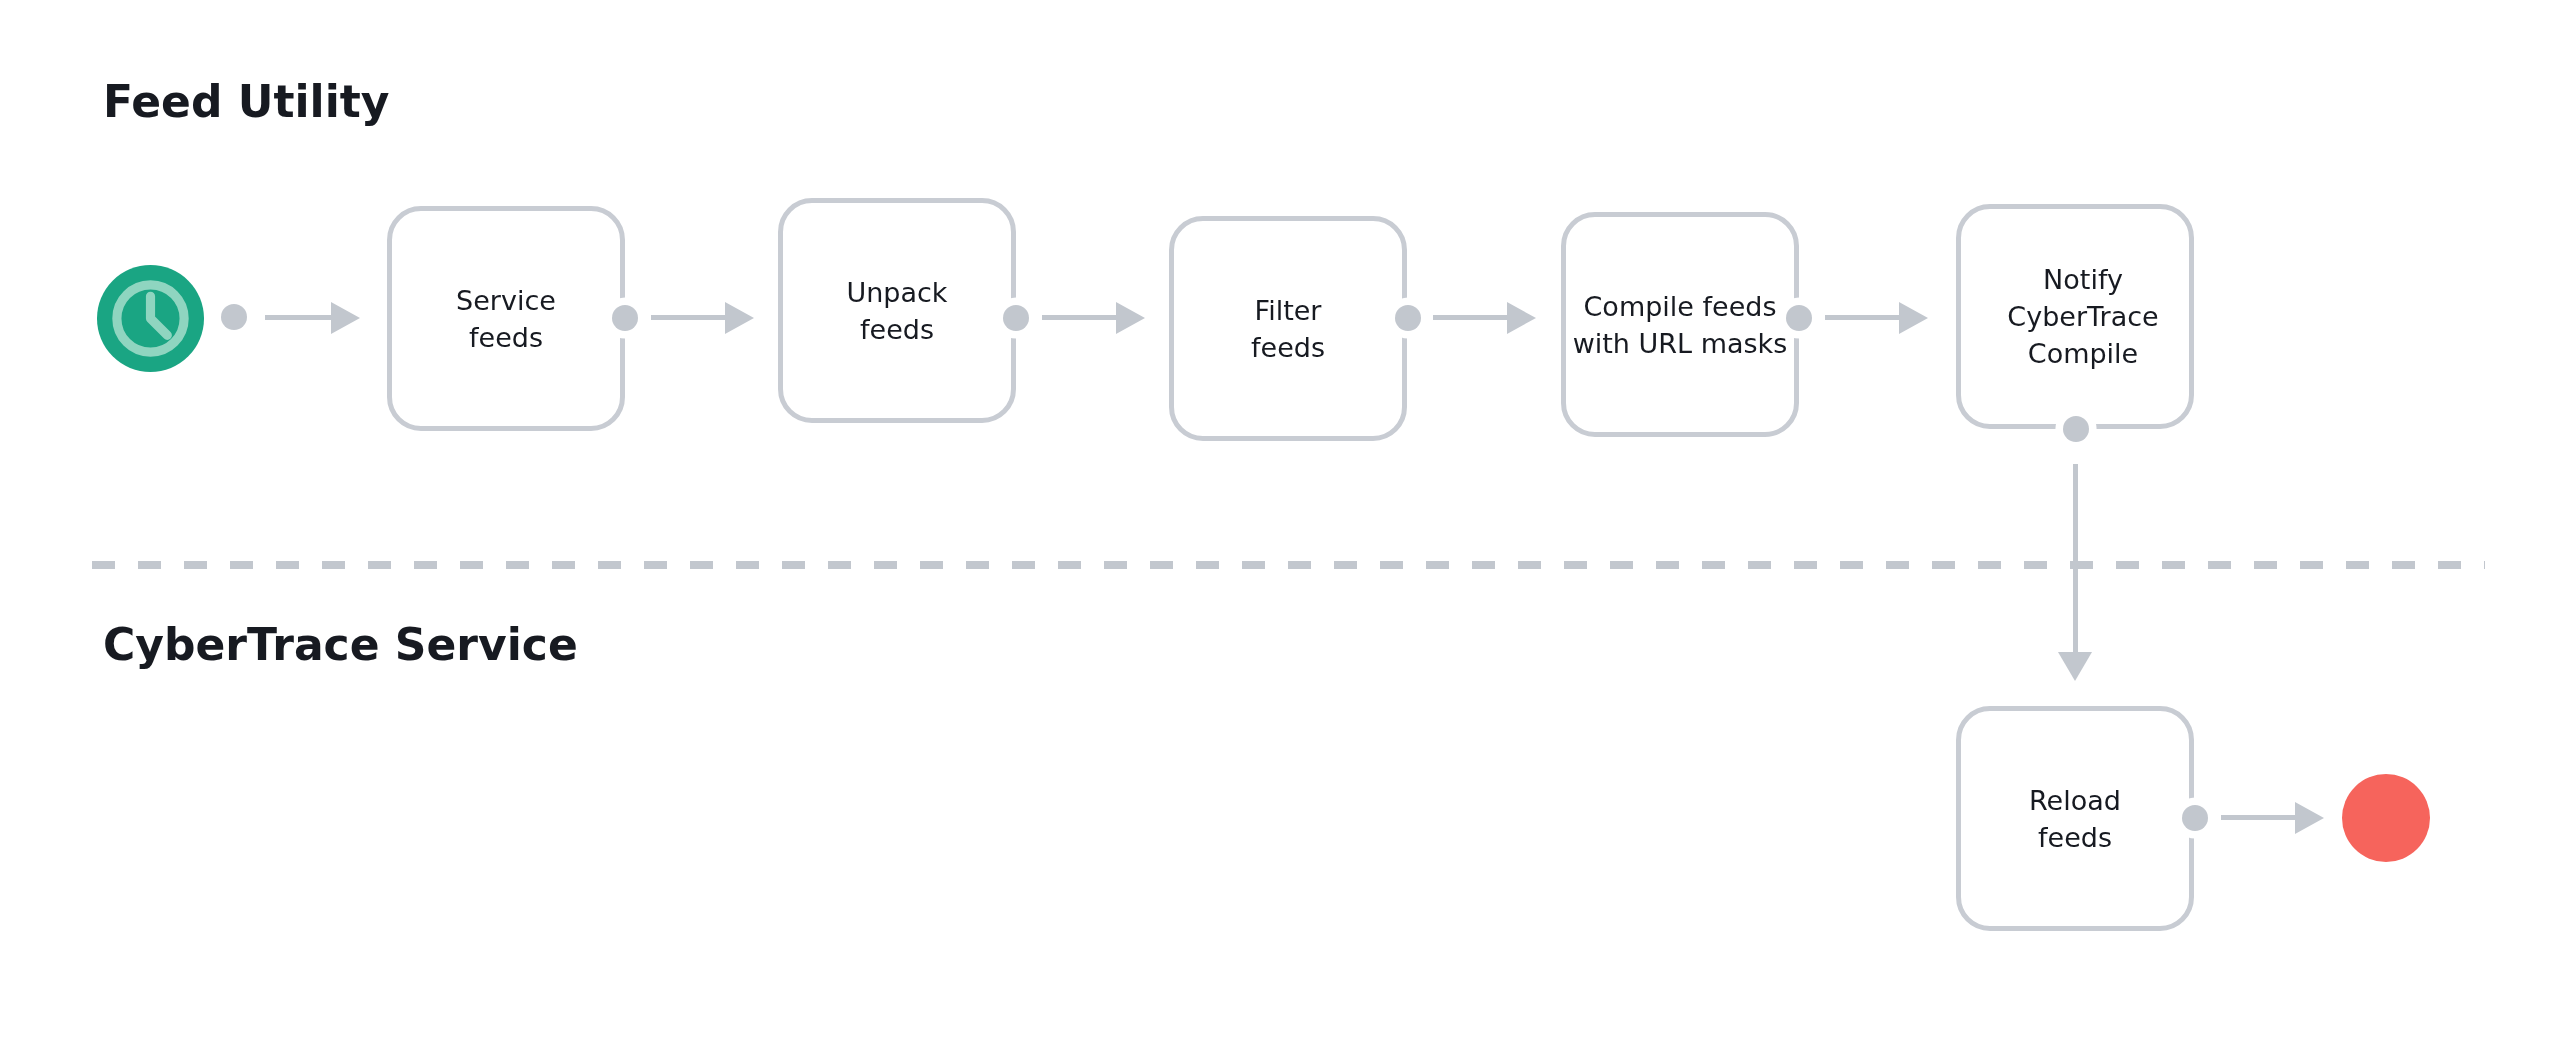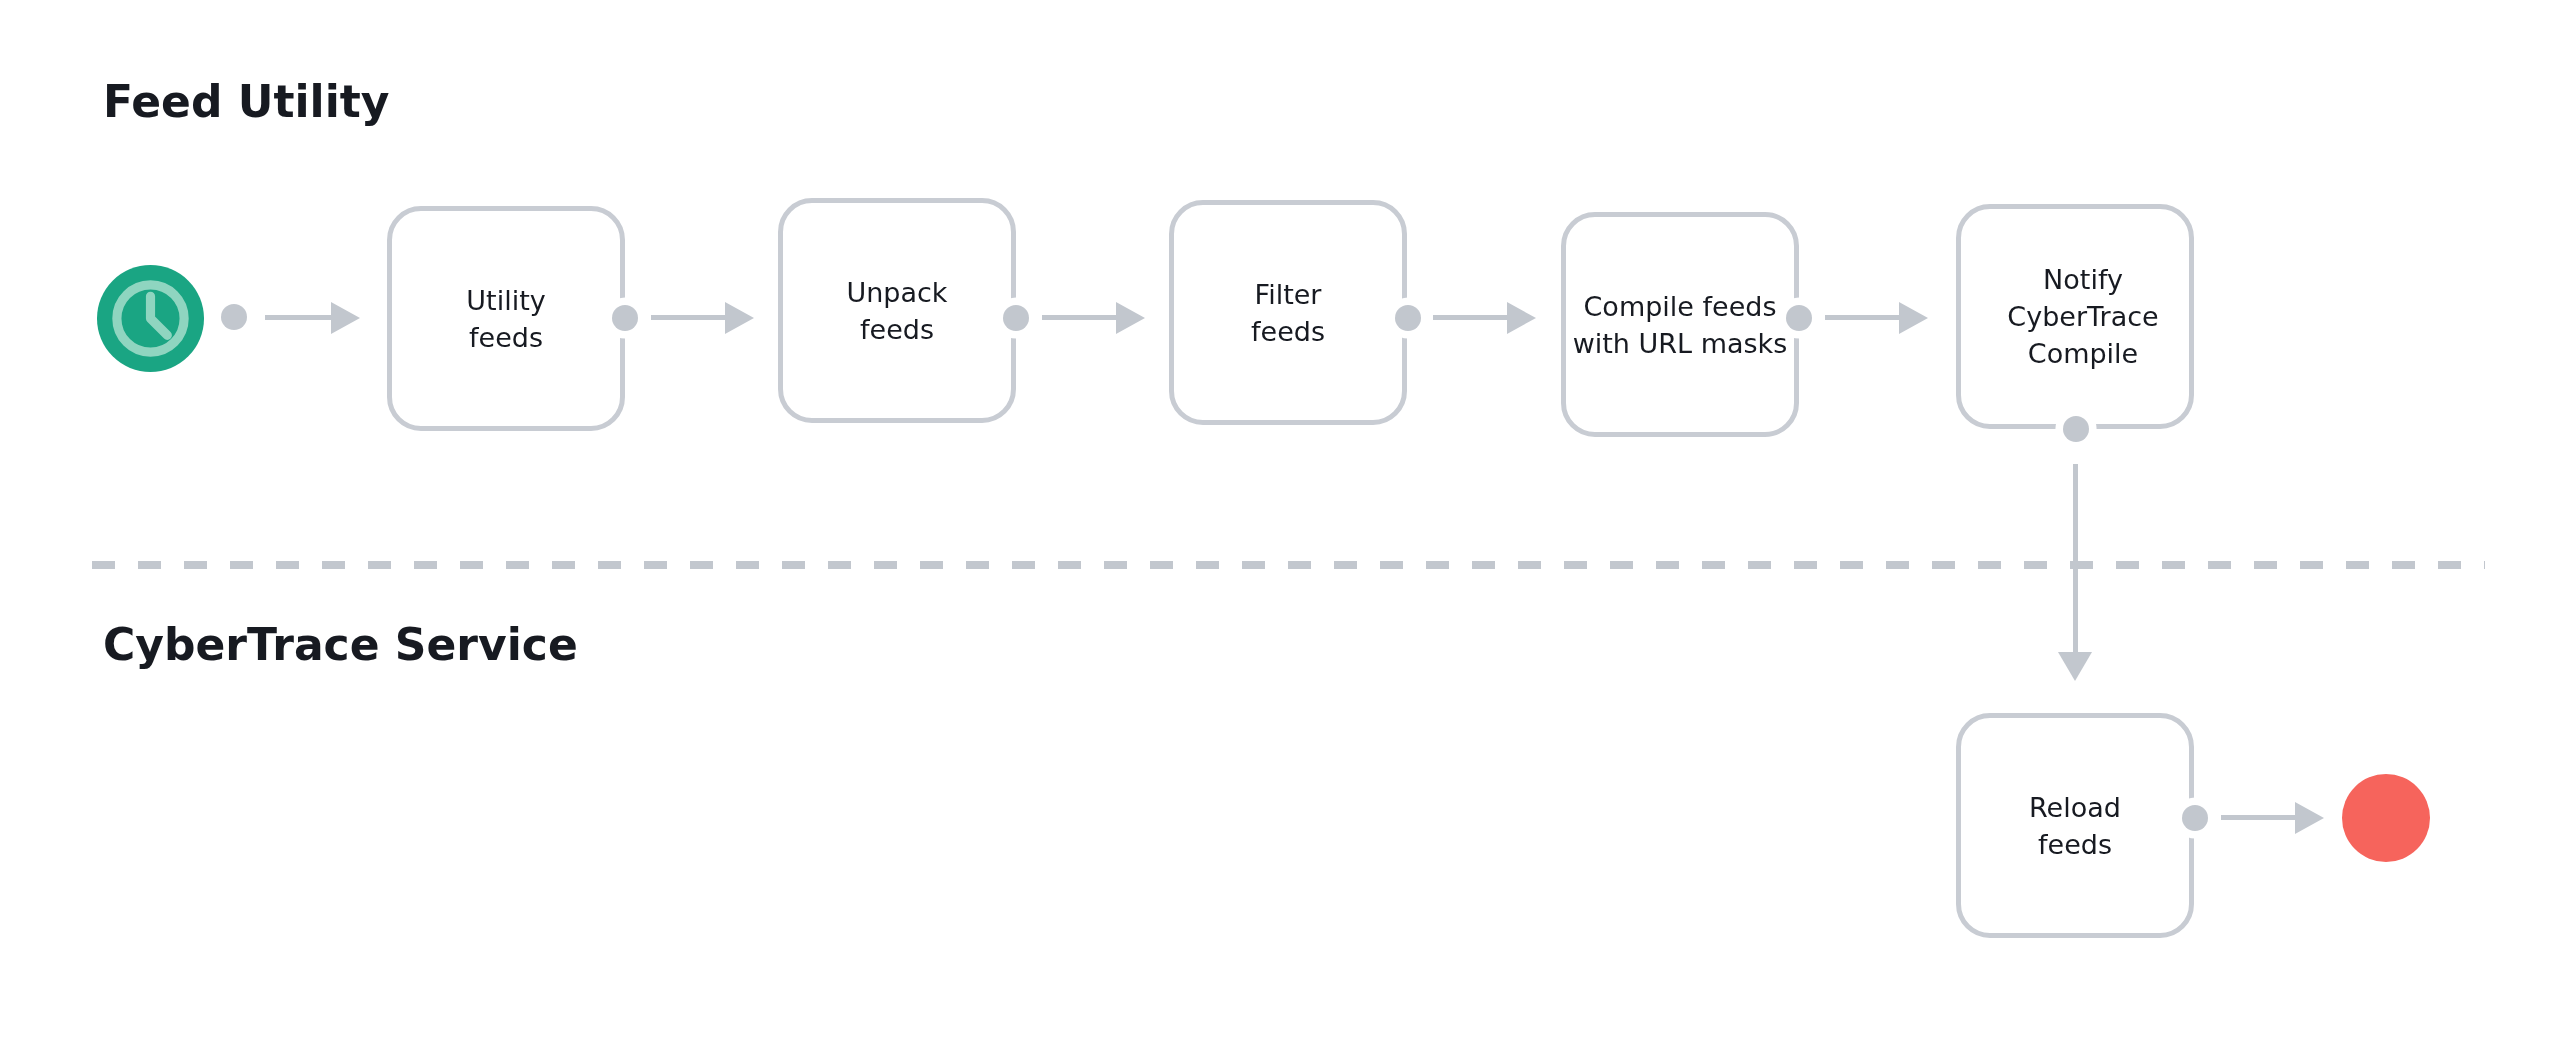--- a/index.html
+++ b/index.html
@@ -142,21 +142,21 @@
 
   <div class="dot" style="left:221px; top:304px;"></div>
 
   <div class="arrow-h" style="left:265px; top:302px; width:95px;">
     <i class="shaft"></i>
     <i class="head"></i>
   </div>
 
   <div class="node" style="left:387px; top:206px;">
     <div class="node-label">
-      <div>Utility</div>
+      <div>Service</div>
       <div>feeds</div>
     </div>
   </div>
   <div class="dot" style="left:612px; top:305px;"></div>
 
   <div class="arrow-h" style="left:651px; top:302px; width:103px;">
     <i class="shaft"></i>
     <i class="head"></i>
   </div>
 
@@ -166,21 +166,21 @@
       <div>feeds</div>
     </div>
   </div>
   <div class="dot" style="left:1003px; top:305px;"></div>
 
   <div class="arrow-h" style="left:1042px; top:302px; width:103px;">
     <i class="shaft"></i>
     <i class="head"></i>
   </div>
 
-  <div class="node" style="left:1169px; top:200px;">
+  <div class="node" style="left:1169px; top:216px;">
     <div class="node-label">
       <div>Filter</div>
       <div>feeds</div>
     </div>
   </div>
   <div class="dot" style="left:1395px; top:305px;"></div>
 
   <div class="arrow-h" style="left:1433px; top:302px; width:103px;">
     <i class="shaft"></i>
     <i class="head"></i>
@@ -206,21 +206,21 @@
       <div>Compile</div>
     </div>
   </div>
   <div class="dot" style="left:2063px; top:416px;"></div>
 
   <div class="arrow-v" style="left:2058px; top:464px; height:217px;">
     <i class="shaft"></i>
     <i class="head"></i>
   </div>
 
-  <div class="node" style="left:1956px; top:706px;margin-top:7px;">
+  <div class="node" style="left:1956px; top:706px;">
     <div class="node-label">
       <div>Reload</div>
       <div>feeds</div>
     </div>
   </div>
   <div class="dot" style="left:2182px; top:805px;"></div>
 
   <div class="arrow-h" style="left:2221px; top:802px; width:103px;">
     <i class="shaft"></i>
     <i class="head"></i>

